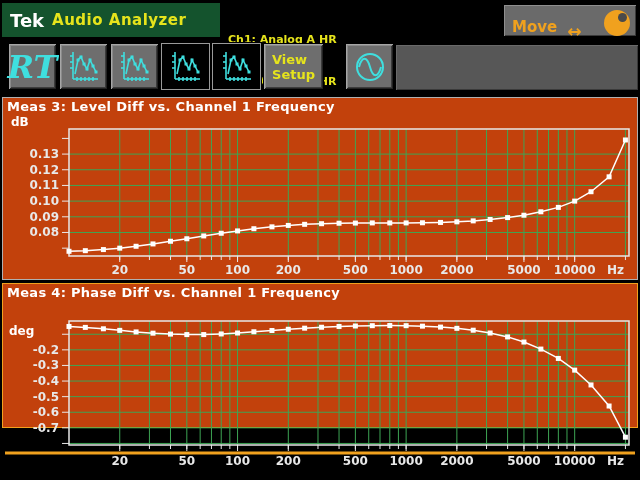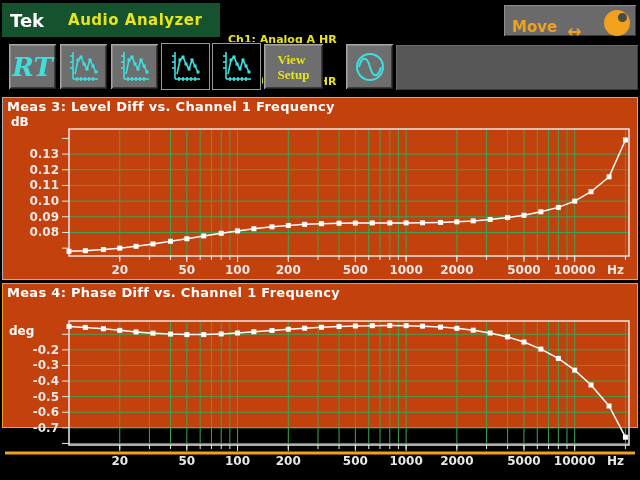--- a/index.html
+++ b/index.html
@@ -4,40 +4,40 @@
 <style>
   html,body{margin:0;padding:0;}
   body{width:640px;height:480px;background:#000;position:relative;overflow:hidden;
        font-family:"DejaVu Sans","Liberation Sans",sans-serif;}
   .abs{position:absolute;}
 
   
   #title-panel{left:2px;top:3px;width:218px;height:34px;background:#14532d;
                display:flex;align-items:center;padding-left:8px;box-sizing:border-box;}
   #tek-logo{color:#fff;font-weight:bold;font-size:18px;letter-spacing:0px;}
-  #app-title{color:#e6e41c;font-weight:bold;font-size:15px;margin-left:24px;letter-spacing:0.5px;}
+  #app-title{color:#e6e41c;font-weight:bold;font-size:15px;margin-left:8px;letter-spacing:0.5px;}
   #channel-info{left:228px;top:5px;color:#e6e41c;font-size:11px;font-weight:bold;line-height:14px;white-space:pre;}
   #move-button{left:502px;top:3px;width:136px;height:35px;background:#6a6a6a;
                border:2px solid #000;box-sizing:border-box;display:flex;align-items:flex-end;
                padding:0 6px 0 8px;box-shadow:inset 1px 1px 0 #8f8f8f, inset -1px -1px 0 #3a3a3a;}
   #move-label{color:#f0a11e;font-weight:bold;font-size:15px;}
   #move-arrows{color:#f0a11e;font-weight:bold;font-size:17px;margin-left:10px;line-height:10px;}
   #move-knob{margin-left:auto;width:26px;height:26px;border-radius:50%;background:#f0a11e;position:relative;}
   #move-knob .dot{position:absolute;right:3px;top:3px;width:9px;height:9px;border-radius:50%;background:#4a4a4a;}
 
   
   #toolbar{left:8px;top:43px;display:flex;align-items:flex-start;}
   .tbtn{width:49px;height:47px;background:#6e6e6e;border:1px solid #000;box-sizing:border-box;
         margin-right:2px;display:flex;align-items:center;justify-content:center;
         box-shadow:inset 1px 1px 0 #a6a6a6, inset -1px -1px 0 #222, inset 2px 2px 0 #8a8a8a, inset -2px -2px 0 #3c3c3c;}
   .tbtn.active{background:#000;box-shadow:none;border:1px solid #9a9a9a;outline:1px solid #000;}
-  .tbtn.wide{width:61px;font-family:Liberation Serif, serif;}
+  .tbtn.wide{width:61px;}
   .tbtn.gap{margin-left:19px;}
   .rt-label{font-family:"DejaVu Serif","Liberation Serif",serif;font-style:italic;font-weight:bold;
-            font-size:26px;color:#3fdfdf;}
+            font-size:32px;color:#3fdfdf;}
   .vs-lines{color:#e6e41c;font-weight:bold;font-size:13px;line-height:15px;text-align:left;}
   #toolbar-spacer-panel{left:396px;top:45px;width:242px;height:45px;background:#575757;
         box-shadow:inset 1px 1px 0 #6a6a6a, inset -1px -1px 0 #3a3a3a;}
 
   
   .meas-panel{left:2px;width:636px;background:#c2410c;box-sizing:border-box;}
   #meas3-panel{top:97px;height:183px;border:1px solid #b0b0b0;}
   #meas4-panel{top:283px;height:145px;border:1px solid #f0a11e;padding-left:48px;}
   .meas-title{position:absolute;left:4px;top:1px;color:#fff;font-weight:bold;font-size:13px;letter-spacing:0.3px;}
   .unit-label{position:absolute;color:#fff;font-weight:bold;font-size:12px;}

